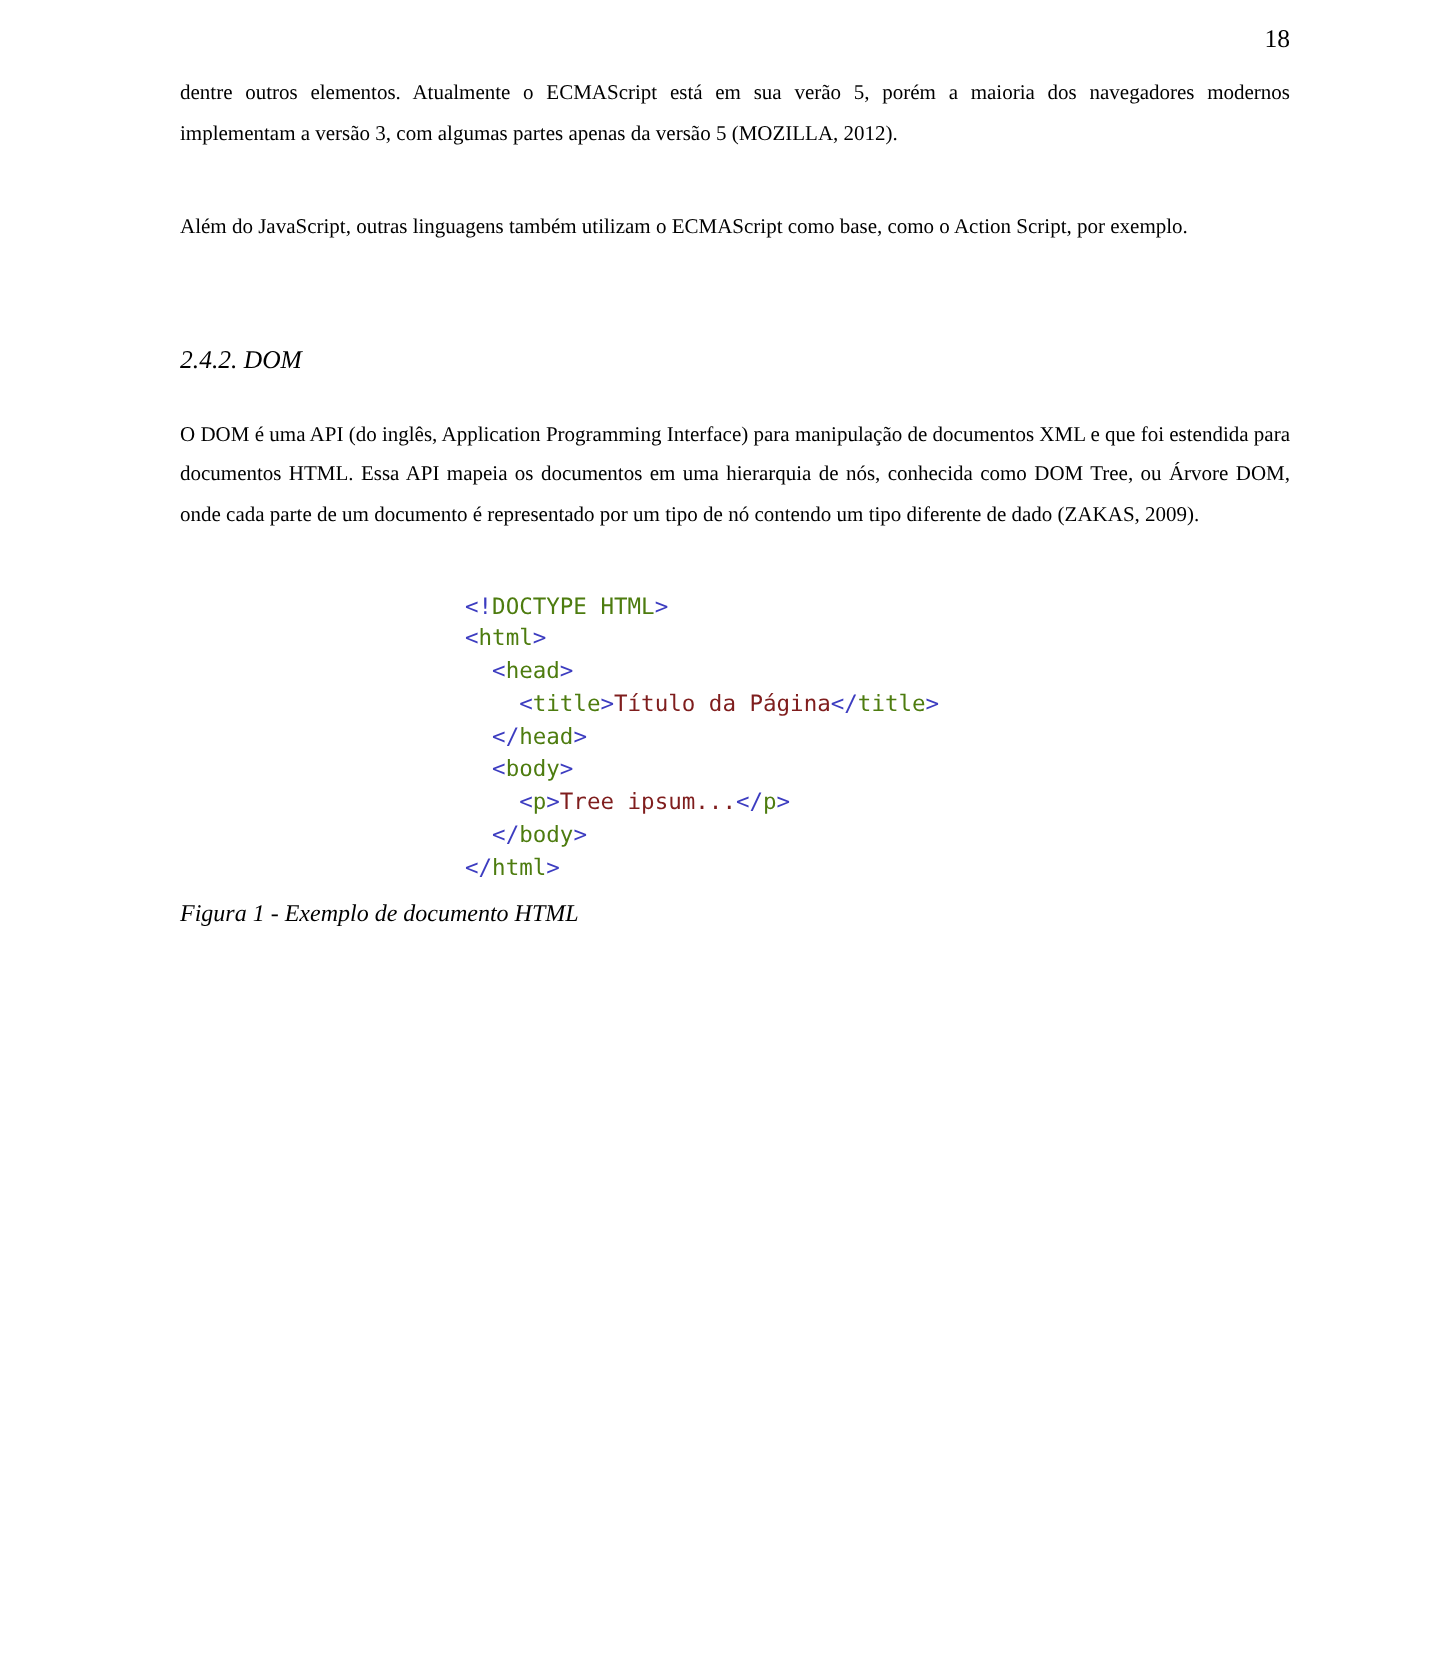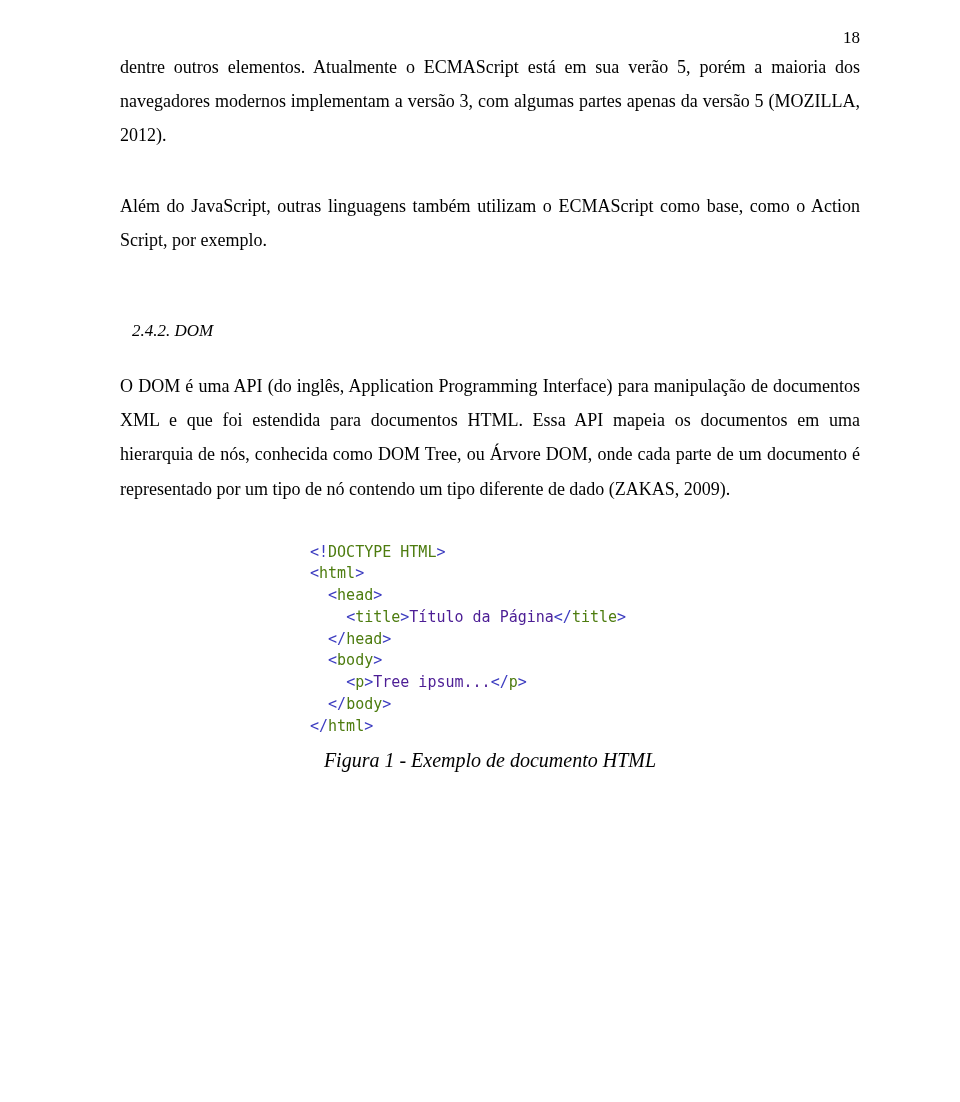--- a/index.html
+++ b/index.html
@@ -7,56 +7,54 @@
     background: #fff;
     font-family: "Times New Roman", Times, serif;
     width: 960px;
     height: 1102px;
     padding: 40px 100px 40px 120px;
     color: #000;
     position: relative;
   }
   .page-number {
     position: absolute;
-    top: 28px;
+    top: 16px;
     right: 100px;
     font-size: 17px;
   }
   .para {
-    font-size: 18px;
+    font-size: 14px;
     line-height: 1.9;
     text-align: justify;
     margin-bottom: 36px;
   }
   .section-heading {
     font-size: 17px;
     font-style: italic;
     margin-bottom: 28px;
-    margin-left: 12px;
   }
   .section-number {
     font-family: "Times New Roman", Times, serif;
   }
   .section-title {
     font-family: "Times New Roman", Times, serif;
   }
   .code-block {
     font-family: "DejaVu Sans Mono", "Courier New", monospace;
     font-size: 15px;
     line-height: 1.45;
     margin: 20px 0 10px 190px;
     white-space: pre;
   }
   .tag-brkt { color: #3c3cc0; }
   .tag-name { color: #4d7c0f; }
-  .tag-text { color: #4c1d95; }
+  .tag-text { color: #7f1d1d; }
   .figure-caption {
-    text-align: center;
     font-style: italic;
-    font-size: 20px;
+    font-size: 16px;
     margin-top: 12px;
   }
   .spacer-top { height: 10px; }
   .spacer-mid { height: 28px; }
 </style>
 </head>
 <body>
 
 <div class="page-number">18</div>
 

